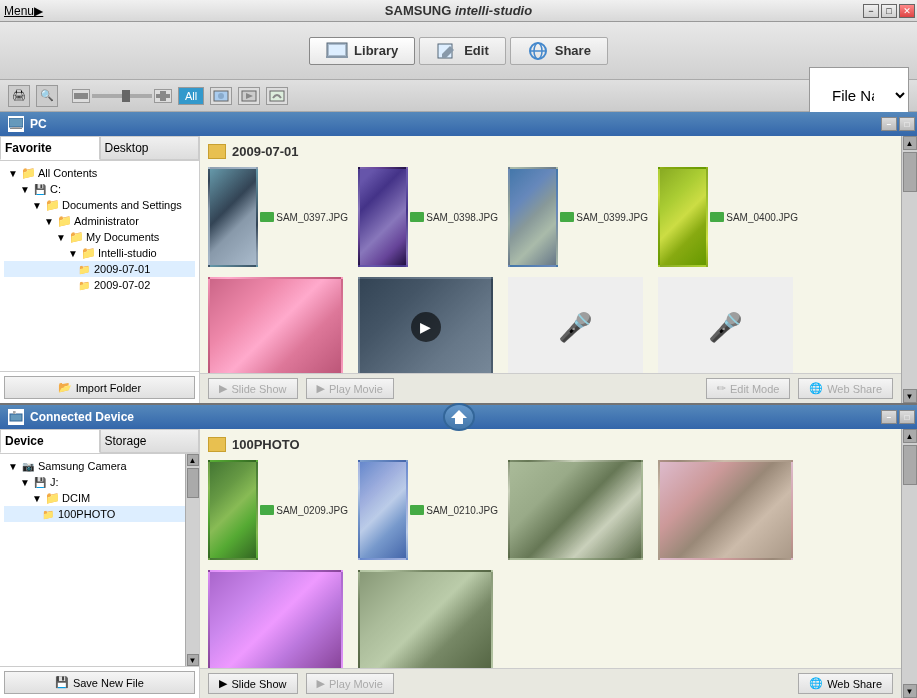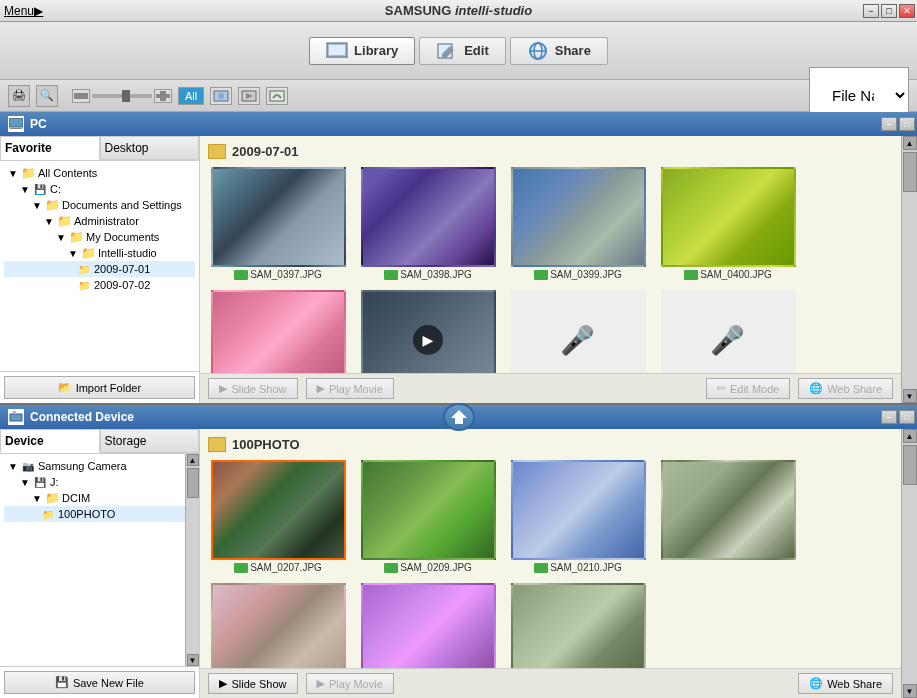--- a/index.html
+++ b/index.html
@@ -63,21 +63,21 @@
 
     .sidebar-footer { padding: 4px; border-top: 1px solid #ccc; }
     .import-btn { width: 100%; padding: 4px; background: linear-gradient(to bottom, #f5f5f5, #e0e0e0); border: 1px solid #aaa; cursor: pointer; font-size: 11px; display: flex; align-items: center; justify-content: center; gap: 4px; }
 
     
     .content-area { flex: 1; background: #f5f5e8; overflow-y: auto; padding: 8px; }
     .date-header { display: flex; align-items: center; gap: 6px; margin-bottom: 8px; }
     .date-folder-icon { width: 18px; height: 15px; background: #e8c050; border: 1px solid #c8a030; }
     .date-text { font-size: 13px; font-weight: bold; color: #333; }
     .photo-grid { display: grid; grid-template-columns: repeat(4, 140px); gap: 10px; margin-bottom: 10px; }
-    .photo-item { display: flex; flex-direction: column; align-items: center; gap: 2px; cursor: pointer; }
+    .photo-item { display: flex; align-items: center; gap: 2px; cursor: pointer; }
     .photo-thumb { width: 135px; height: 100px; background: #ccc; border: 2px solid transparent; position: relative; overflow: hidden; display: flex; align-items: center; justify-content: center; }
     .photo-thumb.selected { border: 2px solid #ff6600; }
     .photo-label { font-size: 10px; color: #333; display: flex; align-items: center; gap: 2px; }
     .cam-icon { width: 14px; height: 10px; background: #44aa44; border-radius: 1px; display: inline-flex; align-items: center; justify-content: center; }
     .play-overlay { position: absolute; width: 30px; height: 30px; background: rgba(0,0,0,0.6); border-radius: 50%; display: flex; align-items: center; justify-content: center; color: white; font-size: 14px; }
 
     .content-footer { display: flex; align-items: center; padding: 4px 8px; background: #e8e8e0; border-top: 1px solid #ccc; gap: 8px; }
     .footer-btn { padding: 3px 10px; background: linear-gradient(to bottom, #f5f5f5, #e0e0e0); border: 1px solid #aaa; cursor: pointer; font-size: 11px; display: flex; align-items: center; gap: 4px; }
     .footer-btn.disabled { color: #aaa; cursor: default; }
 
@@ -418,27 +418,20 @@
       </div>
 
       <div style="flex:1; display:flex; flex-direction:column; overflow:hidden;">
         <div class="content-area">
           <div class="date-header">
             <div class="date-folder-icon"></div>
             <span class="date-text">100PHOTO</span>
           </div>
           <div class="photo-grid">
             <div class="photo-item">
-              <div class="photo-thumb img-tree selected"></div>
-              <div class="photo-label">
-                <span class="cam-icon"></span>
-                <span>SAM_0207.JPG</span>
-              </div>
-            </div>
-            <div class="photo-item">
               <div class="photo-thumb img-green"></div>
               <div class="photo-label">
                 <span class="cam-icon"></span>
                 <span>SAM_0209.JPG</span>
               </div>
             </div>
             <div class="photo-item">
               <div class="photo-thumb img-sky"></div>
               <div class="photo-label">
                 <span class="cam-icon"></span>

